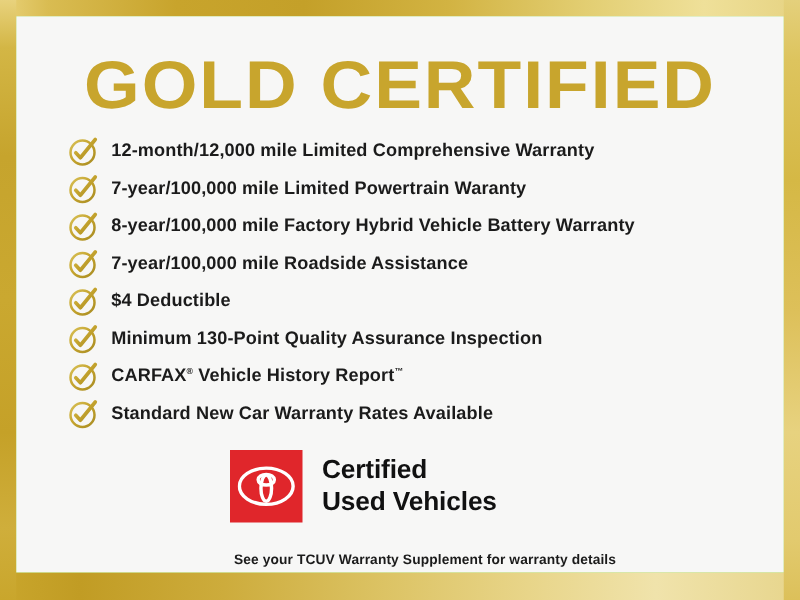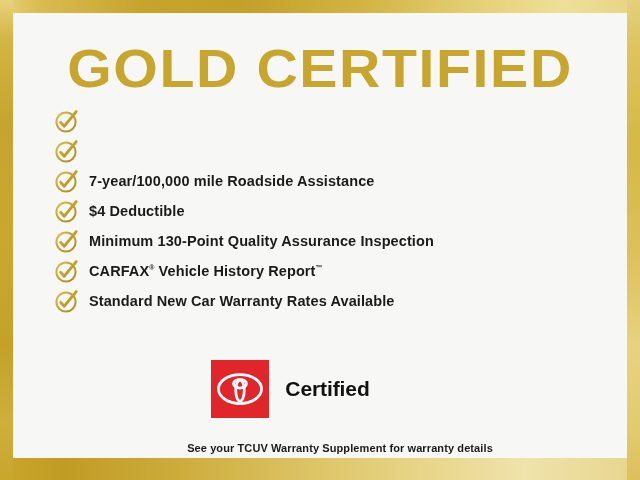--- a/index.html
+++ b/index.html
@@ -203,28 +203,37 @@
           <defs>
             <linearGradient id="g0" x1="0" y1="0" x2="1" y2="1">
               <stop offset="0%" stop-color="#d8c158"></stop>
                 <stop offset="45%" stop-color="#c5a42e"></stop>
               <stop offset="100%" stop-color="#a88c22"></stop>
             </linearGradient>
           </defs>
           <circle cx="12" cy="14" r="9.6" fill="none" stroke="url(#g0)" stroke-width="2"></circle>
           <path d="M6.6 14.2 L10.3 18.2 L22.2 3.6" fill="none" stroke="url(#g0)" stroke-width="2.9" stroke-linecap="round" stroke-linejoin="round"></path>
         </svg>
-      </div>
-
-
-      <div class="benefit-row">
-        <svg class="check-icon" viewBox="0 0 26 26">
-          <circle cx="12" cy="14" r="9.6" fill="none" stroke="url(#g0)" stroke-width="2"></circle>
-          <path d="M6.6 14.2 L10.3 18.2 L22.2 3.6" fill="none" stroke="url(#g0)" stroke-width="2.9" stroke-linecap="round" stroke-linejoin="round"></path>
-        </svg>
+        <span class="benefit-text">12-month/12,000 mile Limited Comprehensive Warranty</span>
+      </div>
+
+      <div class="benefit-row">
+        <svg class="check-icon" viewBox="0 0 26 26">
+          <circle cx="12" cy="14" r="9.6" fill="none" stroke="url(#g0)" stroke-width="2"></circle>
+          <path d="M6.6 14.2 L10.3 18.2 L22.2 3.6" fill="none" stroke="url(#g0)" stroke-width="2.9" stroke-linecap="round" stroke-linejoin="round"></path>
+        </svg>
+        <span class="benefit-text">7-year/100,000 mile Limited Powertrain Waranty</span>
+      </div>
+
+      <div class="benefit-row">
+        <svg class="check-icon" viewBox="0 0 26 26">
+          <circle cx="12" cy="14" r="9.6" fill="none" stroke="url(#g0)" stroke-width="2"></circle>
+          <path d="M6.6 14.2 L10.3 18.2 L22.2 3.6" fill="none" stroke="url(#g0)" stroke-width="2.9" stroke-linecap="round" stroke-linejoin="round"></path>
+        </svg>
+        <span class="benefit-text">8-year/100,000 mile Factory Hybrid Vehicle Battery Warranty</span>
       </div>
 
       <div class="benefit-row">
         <svg class="check-icon" viewBox="0 0 26 26">
           <circle cx="12" cy="14" r="9.6" fill="none" stroke="url(#g0)" stroke-width="2"></circle>
           <path d="M6.6 14.2 L10.3 18.2 L22.2 3.6" fill="none" stroke="url(#g0)" stroke-width="2.9" stroke-linecap="round" stroke-linejoin="round"></path>
         </svg>
         <span class="benefit-text">7-year/100,000 mile Roadside Assistance</span>
       </div>
 
@@ -265,19 +274,20 @@
     <div class="toyota-badge">
       <div class="toyota-mark">
         <svg width="46" height="34" viewBox="0 0 92 64">
           <ellipse cx="46" cy="32" rx="43" ry="29" fill="none" stroke="#ffffff" stroke-width="5.5"></ellipse>
           <ellipse cx="46" cy="21.5" rx="13" ry="8.5" fill="none" stroke="#ffffff" stroke-width="5.5"></ellipse>
           <ellipse cx="46" cy="35" rx="8.5" ry="21" fill="none" stroke="#ffffff" stroke-width="5.5"></ellipse>
         </svg>
       </div>
       <div class="toyota-wordmark">
         <div>Certified</div>
+        <div>Used Vehicles</div>
       </div>
     </div>
 
     <div class="footer-note">See your TCUV Warranty Supplement for warranty details</div>
 
   </div>
 </div>
 
 </body></html>

